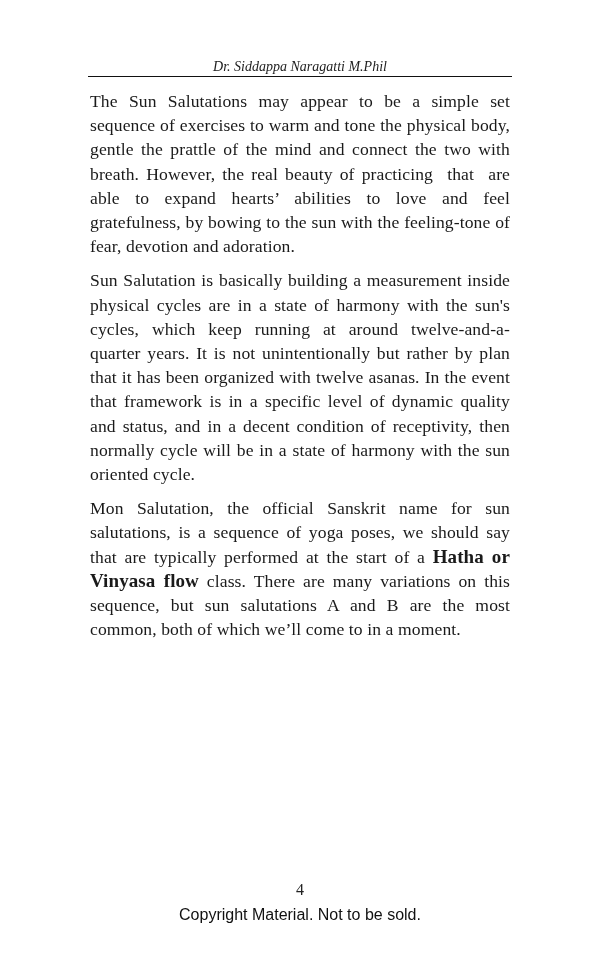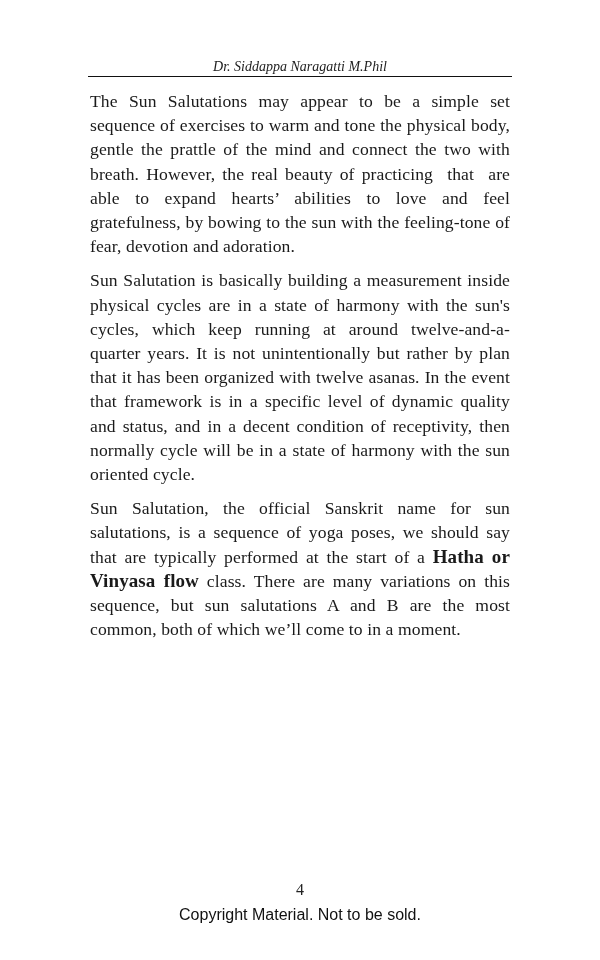--- a/index.html
+++ b/index.html
@@ -39,17 +39,17 @@
 </style>
 </head>
 <body>
 
 <div class="header">Dr. Siddappa Naragatti M.Phil</div>
 <div class="header-rule"></div>
 
 <div class="body">
   <p class="para">The Sun Salutations may appear to be a simple set sequence of exercises to warm and tone the physical body, gentle the prattle of the mind and connect the two with breath. However, the real beauty of practicing &nbsp;that &nbsp;are able to expand hearts’ abilities to love and feel gratefulness, by bowing to the sun with the feeling-tone of fear, devotion and adoration.</p>
   <p class="para">Sun Salutation is basically building a measurement inside physical cycles are in a state of harmony with the sun's cycles, which keep running at around twelve-and-a-quarter years. It is not unintentionally but rather by plan that it has been organized with twelve asanas. In the event that framework is in a specific level of dynamic quality and status, and in a decent condition of receptivity, then normally cycle will be in a state of harmony with the sun oriented cycle.</p>
-  <p class="para"><span>Sun Salutation, the official Sanskrit name for sun salutations, is a sequence of yoga poses, we should say that are typically performed at the start of a </span><span class="bold-inline">Hatha or Vinyasa flow</span><span> class. There are many variations on this sequence, but sun salutations A and B are the most common, both of which we’ll come to in a moment.</span></p>
+  <p class="para"><span>Mon Salutation, the official Sanskrit name for sun salutations, is a sequence of yoga poses, we should say that are typically performed at the start of a </span><span class="bold-inline">Hatha or Vinyasa flow</span><span> class. There are many variations on this sequence, but sun salutations A and B are the most common, both of which we’ll come to in a moment.</span></p>
 </div>
 
 <div class="page-number">4</div>
 <div class="copyright">Copyright Material. Not to be sold.</div>
 
 </body></html>

